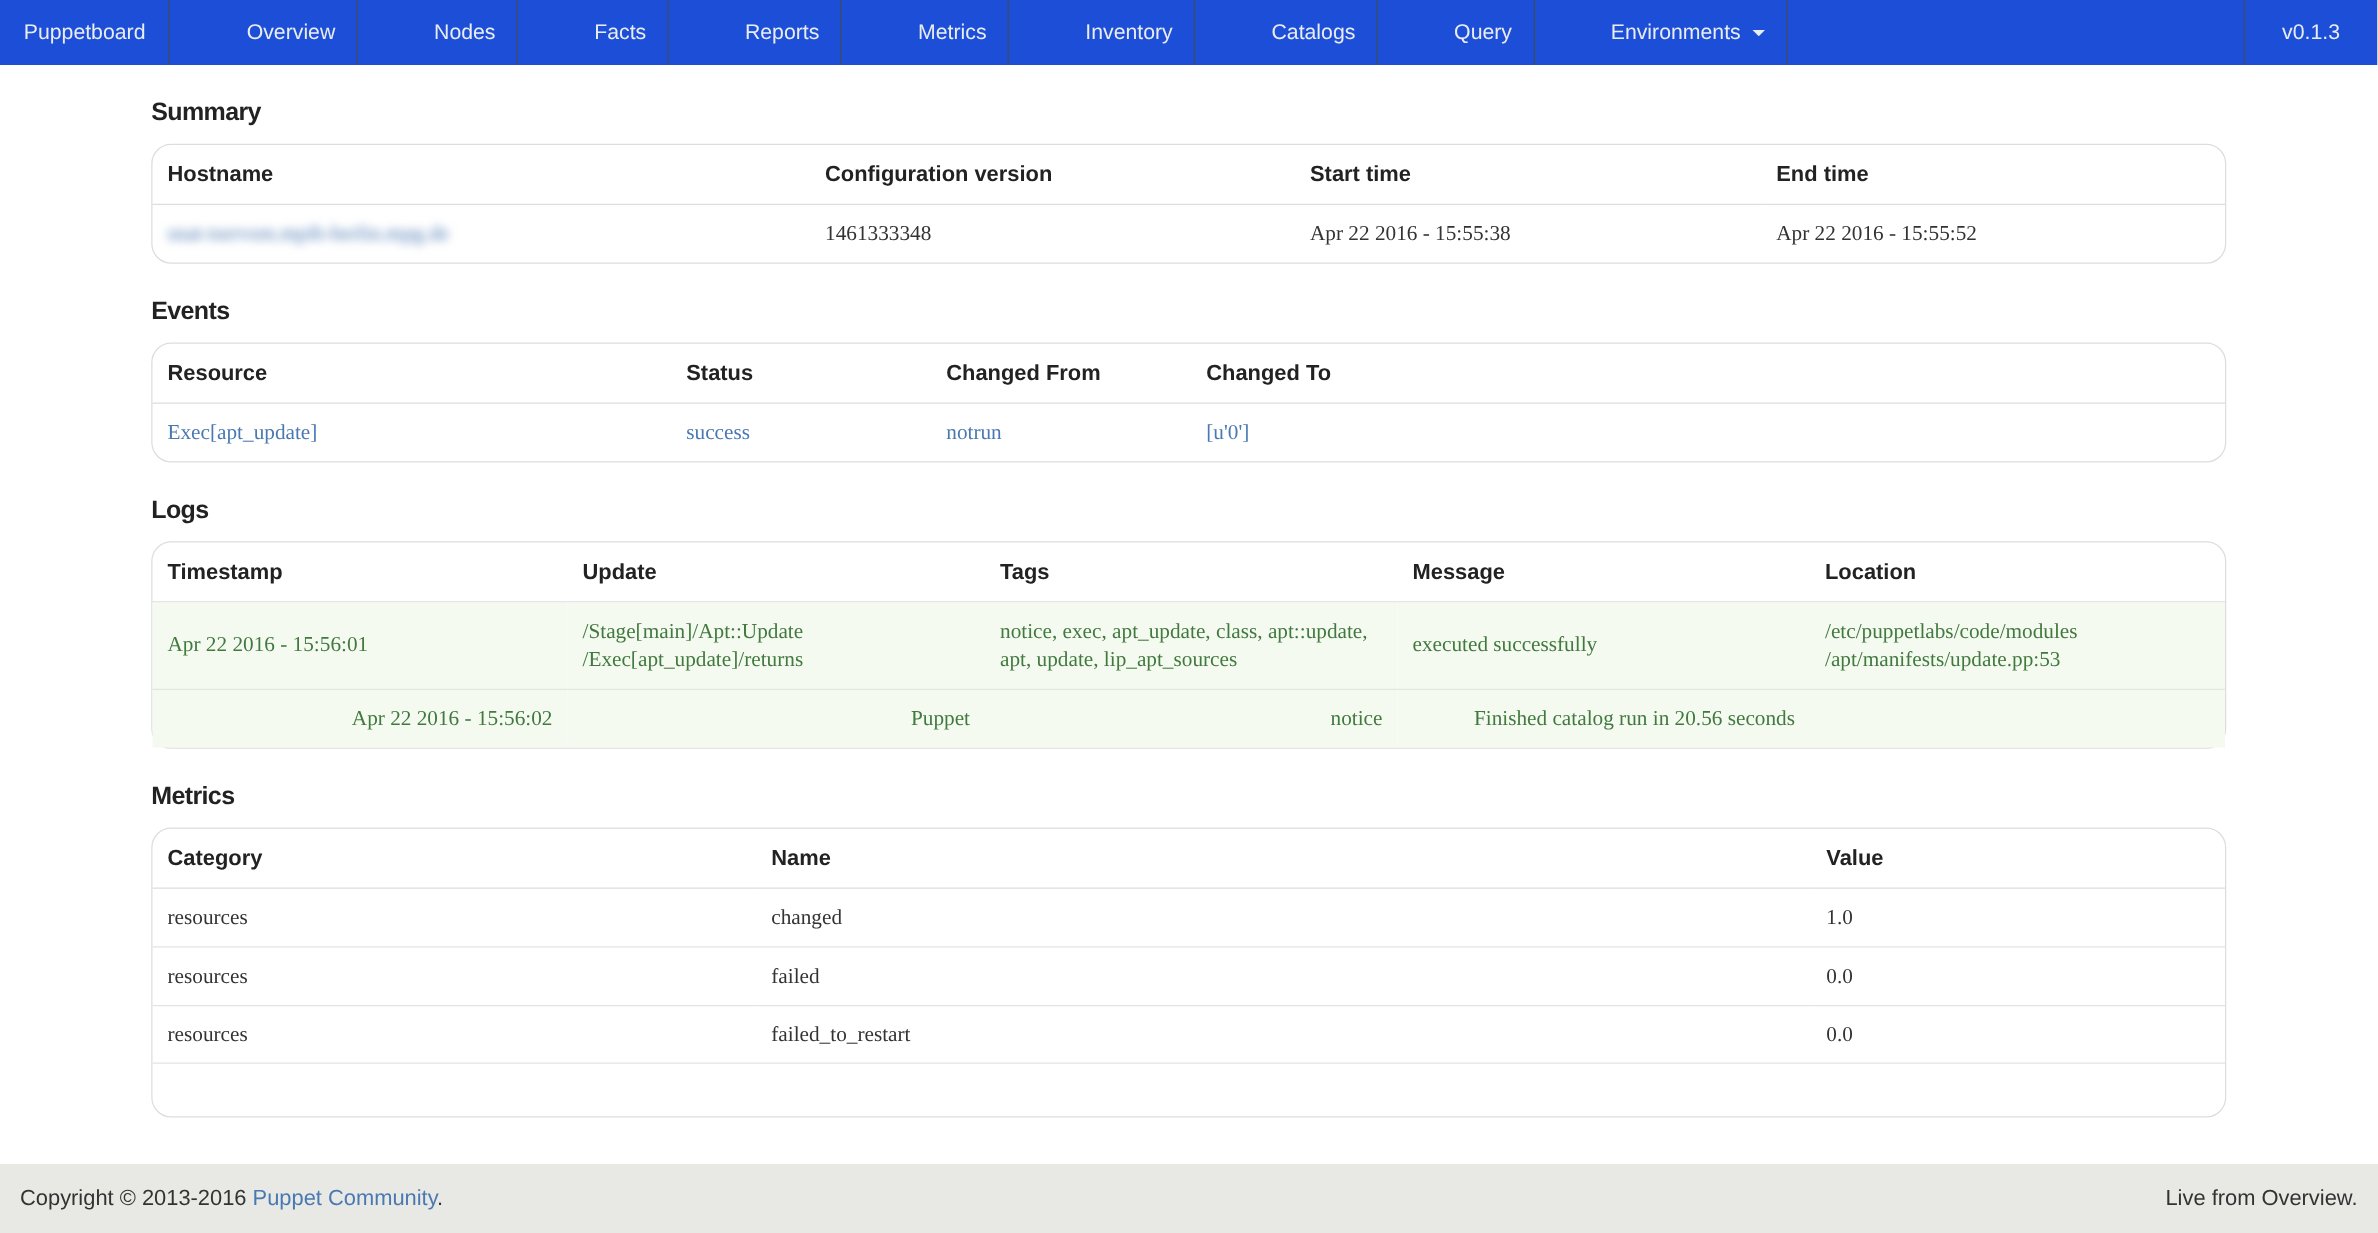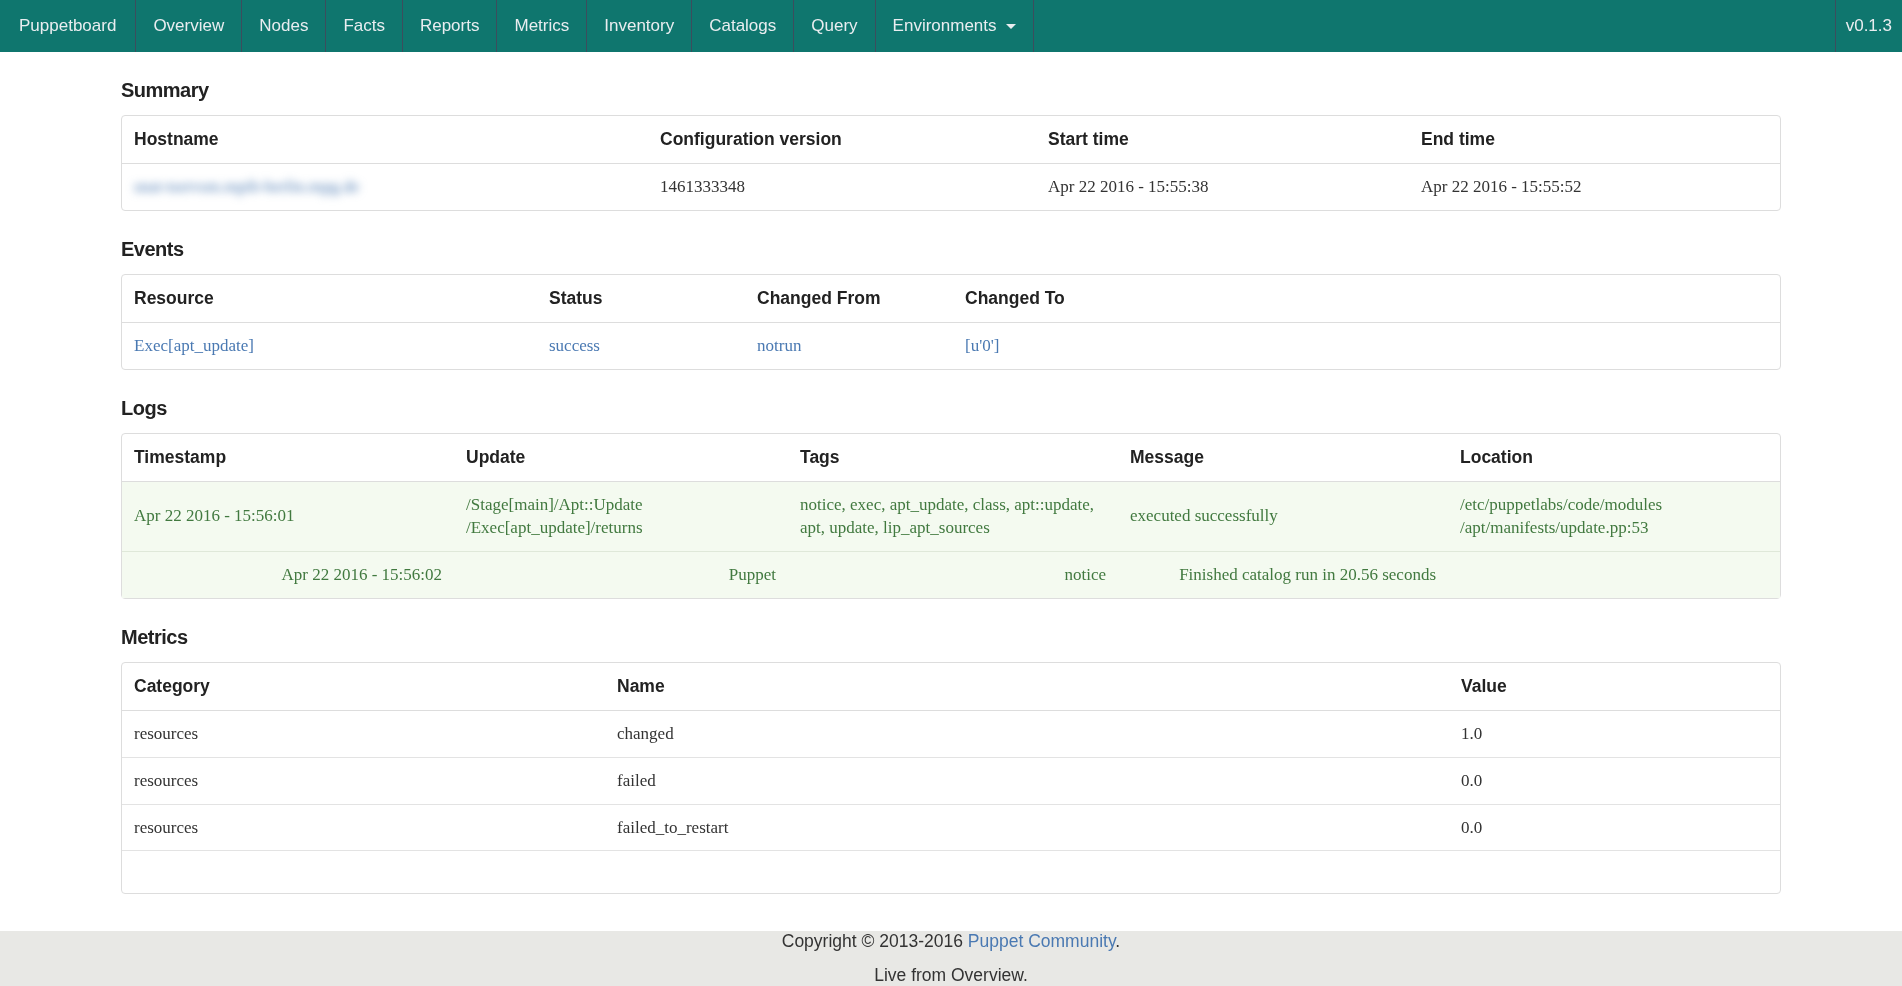--- a/index.html
+++ b/index.html
@@ -9,43 +9,44 @@
     width: 1902px; height: 986px;
     overflow: hidden;
     background: #ffffff;
     font-family: "Liberation Sans", sans-serif;
     font-size: 17px;
     color: #333333;
   }
   
   .navbar {
     height: 52px;
-    background: #0f766e;
+    background: #1d4ed8;
     display: flex;
     align-items: flex-end;
     width: 100%;
+    gap: 44px;
   }
   .nav-item {
     display: flex;
     align-items: center;
     padding: 0 17px;
     color: #e9edf0;
     font-size: 17px;
     line-height: 52px;
     border-right: 1px solid #3c4d5d;
     cursor: pointer;
     text-decoration: none;
     white-space: nowrap;
   }
   .nav-brand { padding: 0 19px; }
   .nav-spacer { flex: 1; border: none; }
   .nav-version {
     border-right: none;
     border-left: 1px solid #3c4d5d;
-    padding: 0 10px;
+    padding: 0 30px;
     cursor: default;
   }
   .caret-down {
     display: inline-block;
     margin-left: 9px;
     width: 0; height: 0;
     border-left: 5px solid transparent;
     border-right: 5px solid transparent;
     border-top: 5px solid #e9edf0;
   }
@@ -57,21 +58,21 @@
   h2.section-title {
     font-size: 20px;
     font-weight: 700;
     color: #222222;
     margin: 27px 0 13px 0;
     letter-spacing: -0.5px;
   }
   table.panel-table {
     width: 100%;
     border: 1px solid #dddddd;
-    border-radius: 4px;
+    border-radius: 16px;
     border-collapse: separate;
     border-spacing: 0;
     table-layout: fixed;
   }
   table.panel-table th {
     text-align: left;
     font-weight: 700;
     color: #222222;
     padding: 13px 12px;
     border-bottom: 1px solid #dddddd;
@@ -112,21 +113,20 @@
     width: 100%;
     height: 55px;
     background: #e8e8e5;
     display: flex;
     justify-content: space-between;
     align-items: center;
     padding: 0 16px;
     font-size: 17.5px;
     color: #333333;
     z-index: 10;
-    flex-direction: column;
   }
 </style>
 </head>
 <body>
 
 <nav class="navbar">
   <a class="nav-item nav-brand">Puppetboard</a>
   <a class="nav-item">Overview</a>
   <a class="nav-item">Nodes</a>
   <a class="nav-item">Facts</a>

